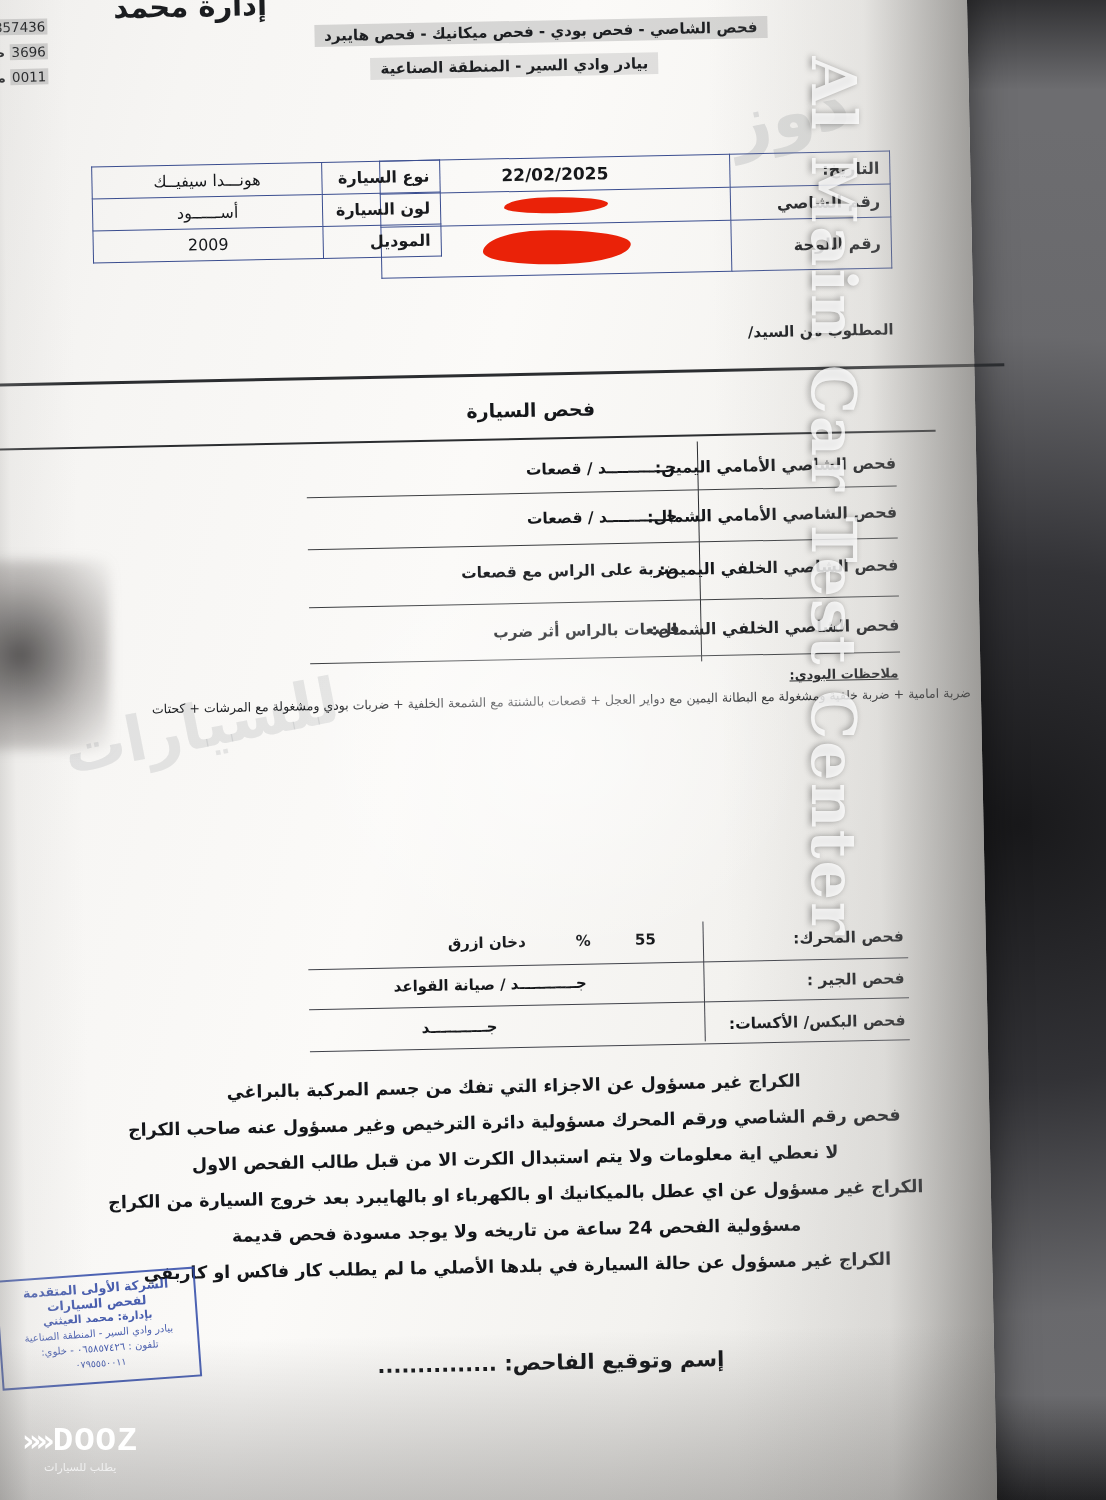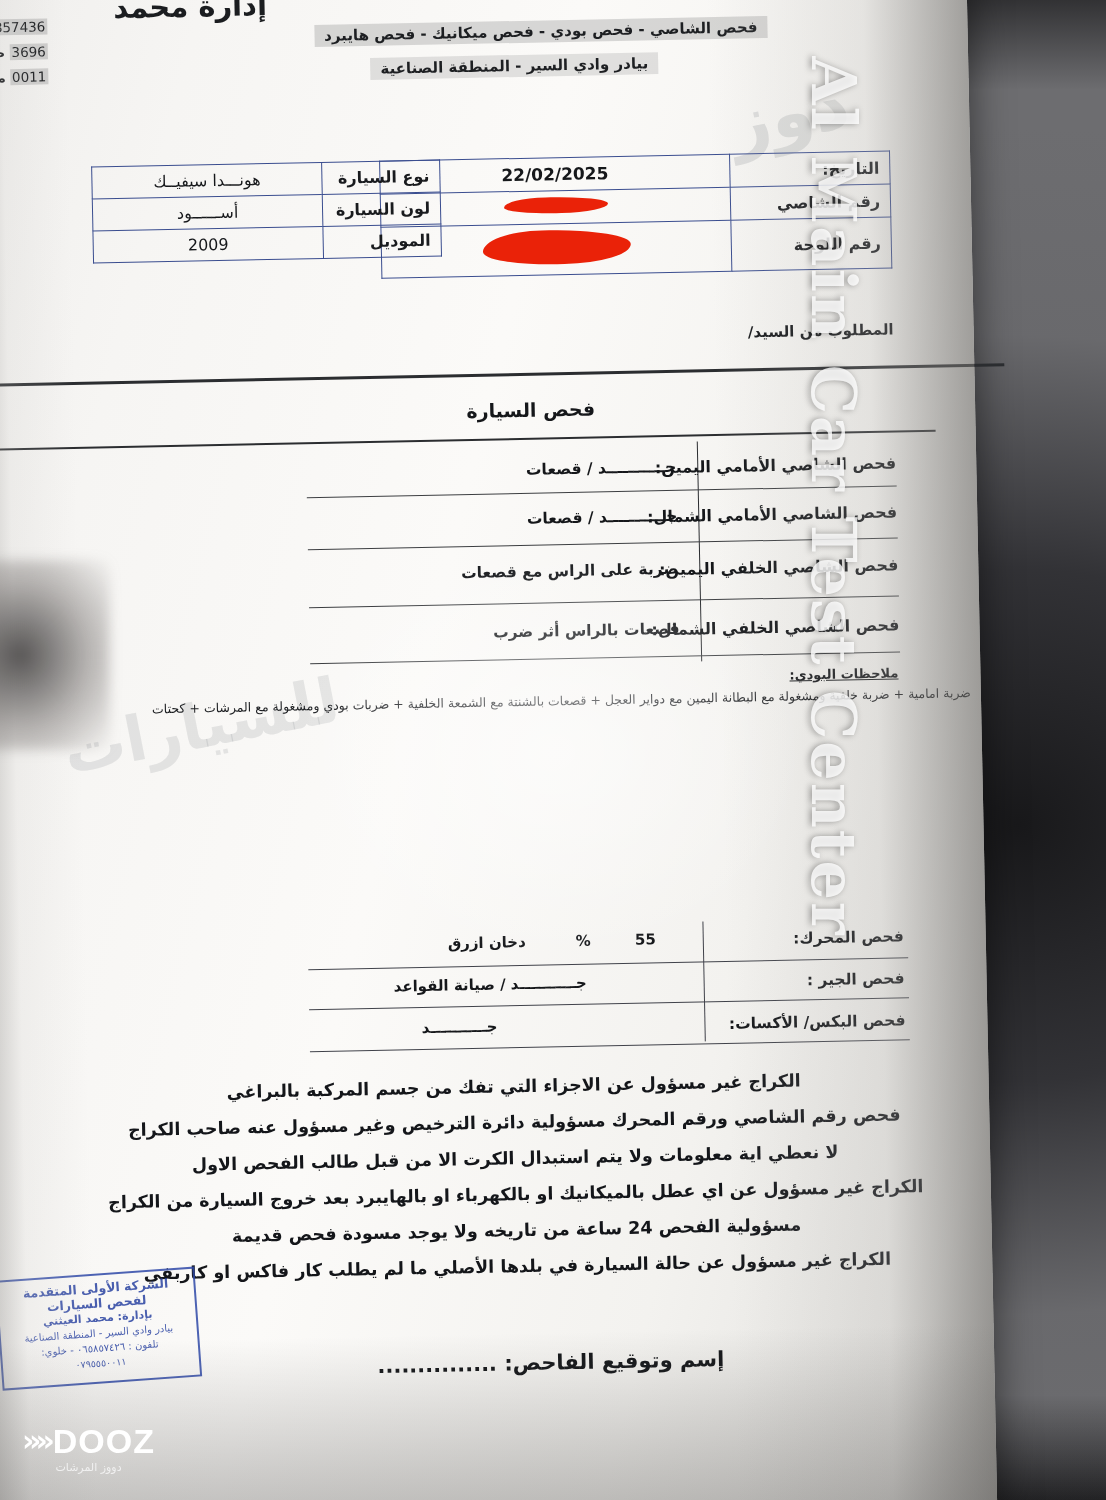--- a/index.html
+++ b/index.html
@@ -348,21 +348,21 @@
     gap: 4px;
   }
   .logo-chev {
     font-size: 30px;
     font-weight: bold;
     letter-spacing: -6px;
     color: #ffffff;
     line-height: 1;
   }
   .logo-word {
-    font-family: Liberation Sans, sans-serif;
+    font-family: Liberation Mono, monospace;
     font-size: 34px;
     font-weight: bold;
     letter-spacing: 1px;
     line-height: 1;
   }
   .logo-sub {
     text-align: center;
     font-size: 11px;
     margin-top: 3px;
     color: #f0f0f0;
@@ -510,16 +510,16 @@
 
   <div class="blur-blob"></div>
 
   <div class="side-wm">Al Main Car Test Center</div>
 
   <div class="logo">
     <div class="logo-main">
       <span class="logo-chev">»»</span>
       <span class="logo-word">DOOZ</span>
     </div>
-    <div class="logo-sub">دووز المرشات</div>
+    <div class="logo-sub">يطلب للسيارات</div>
   </div>
 
 </div>
 
 </body></html>

